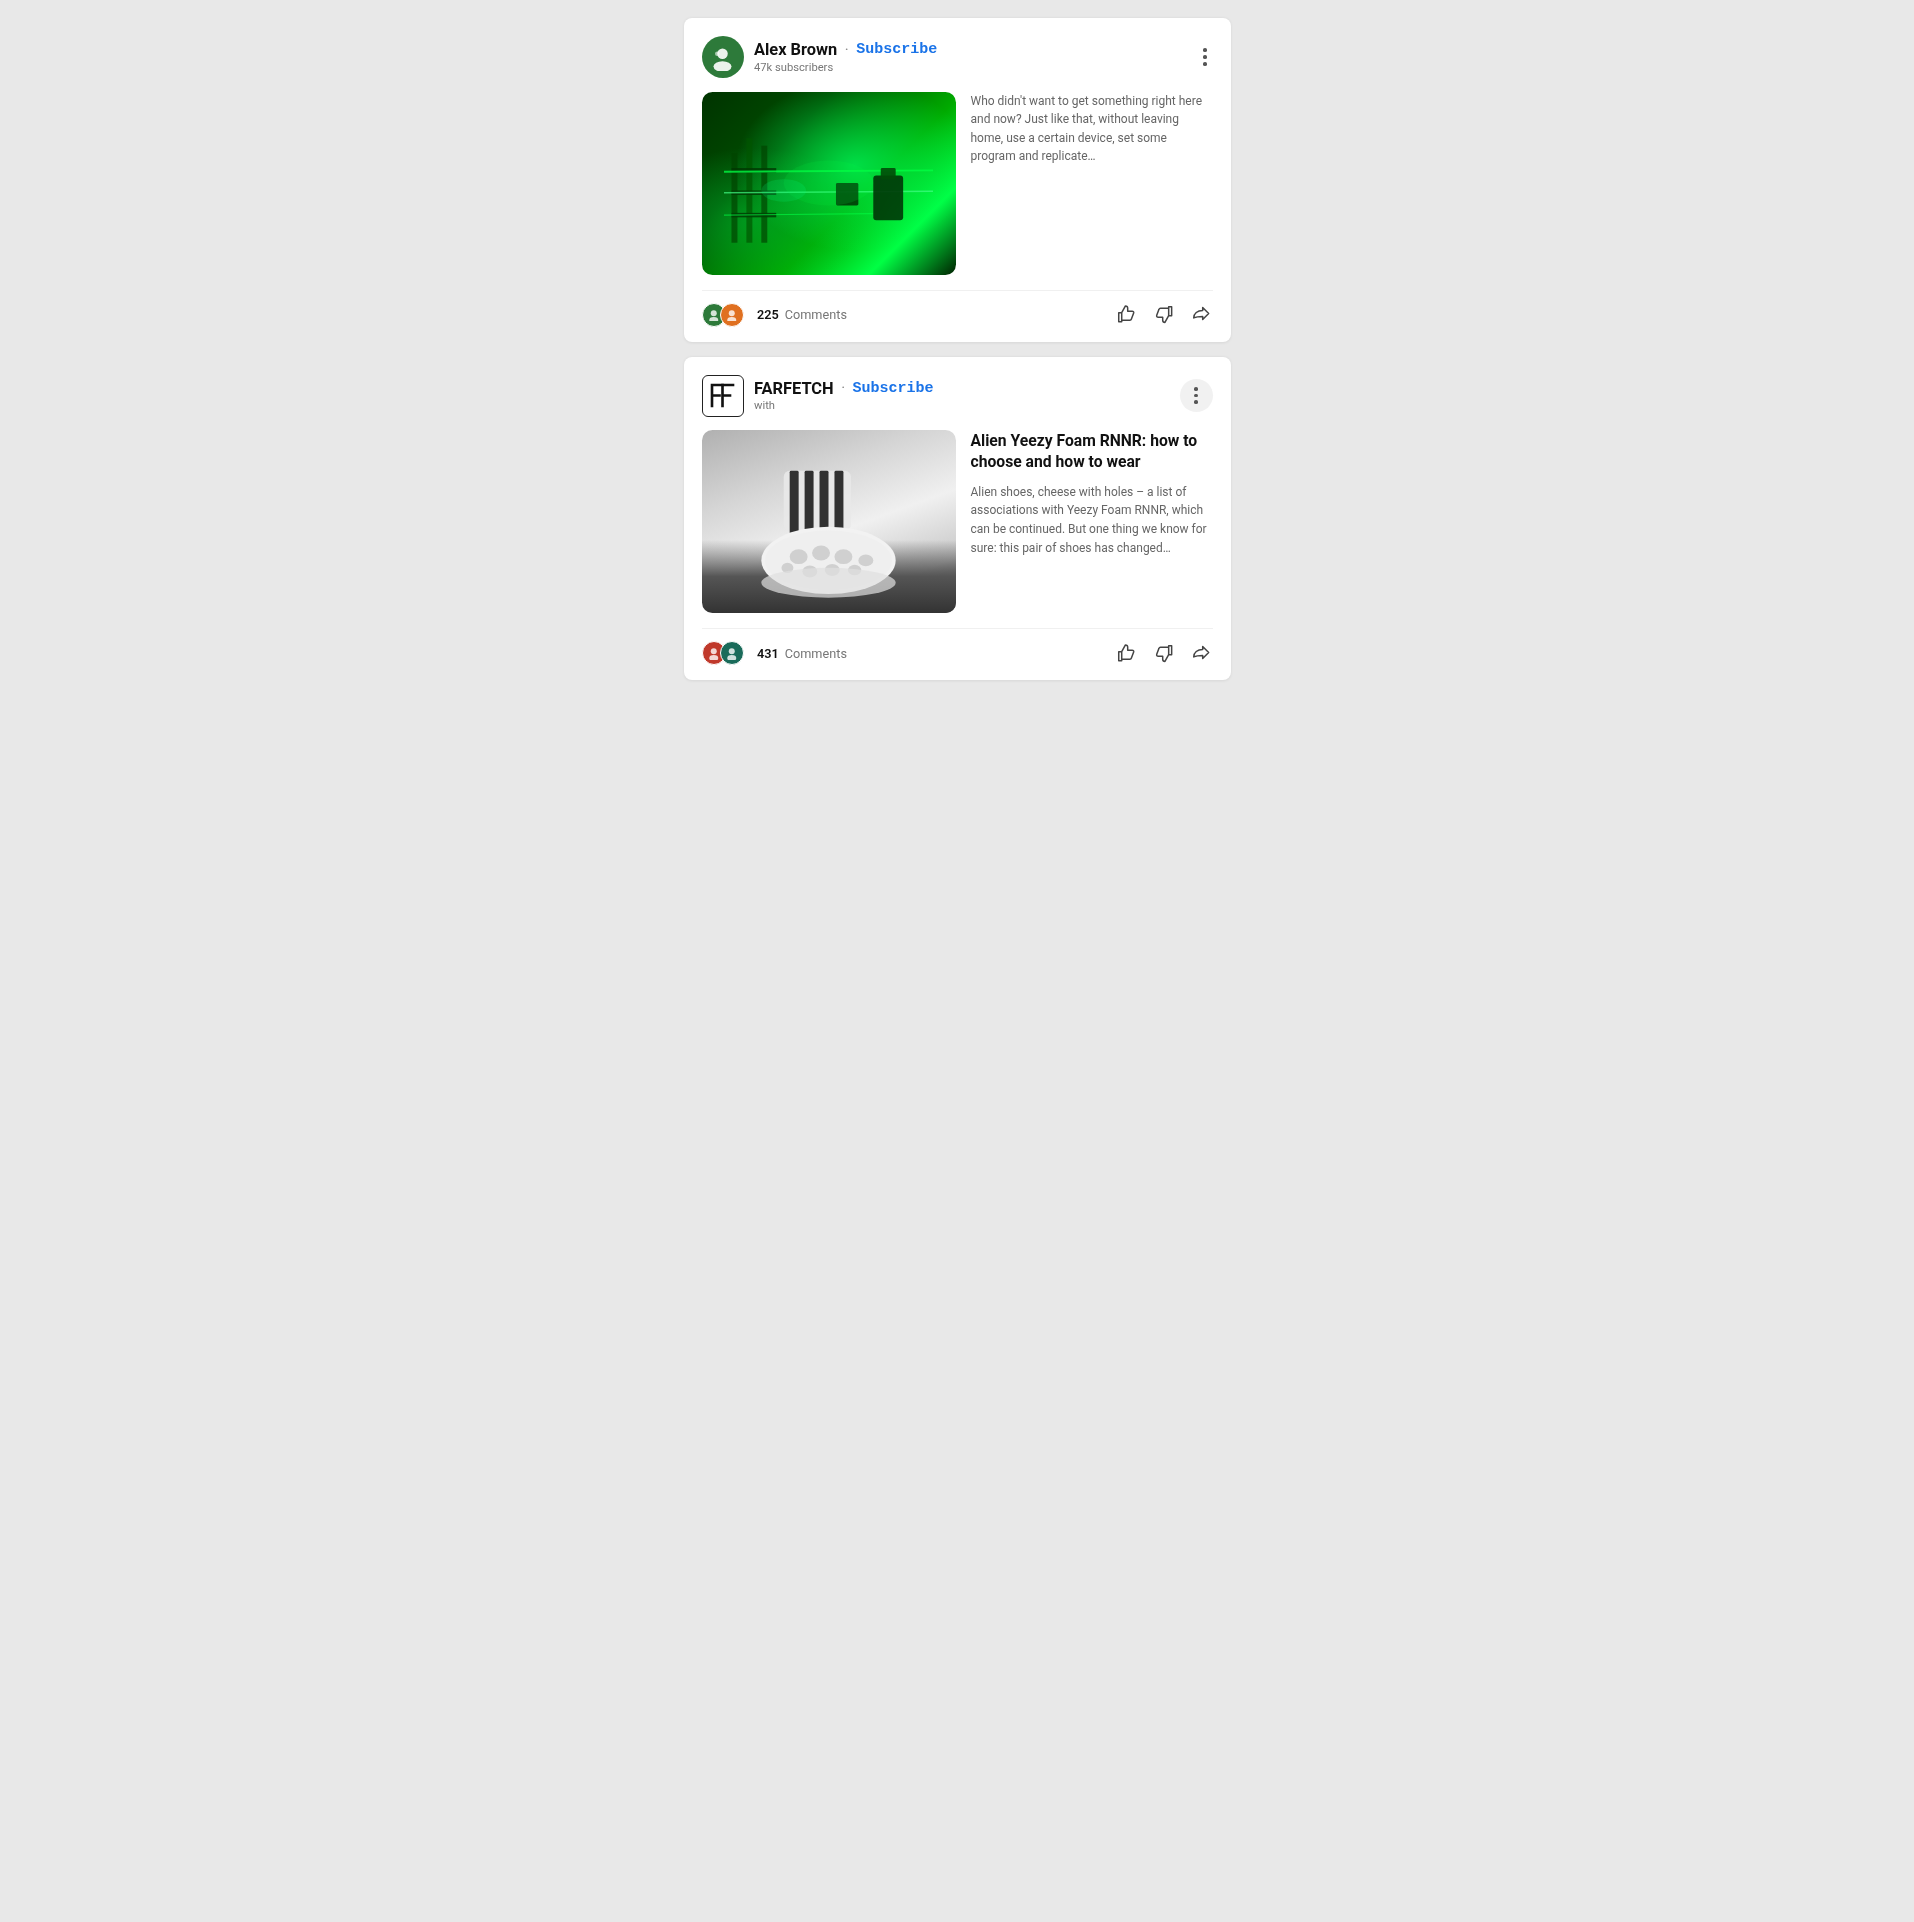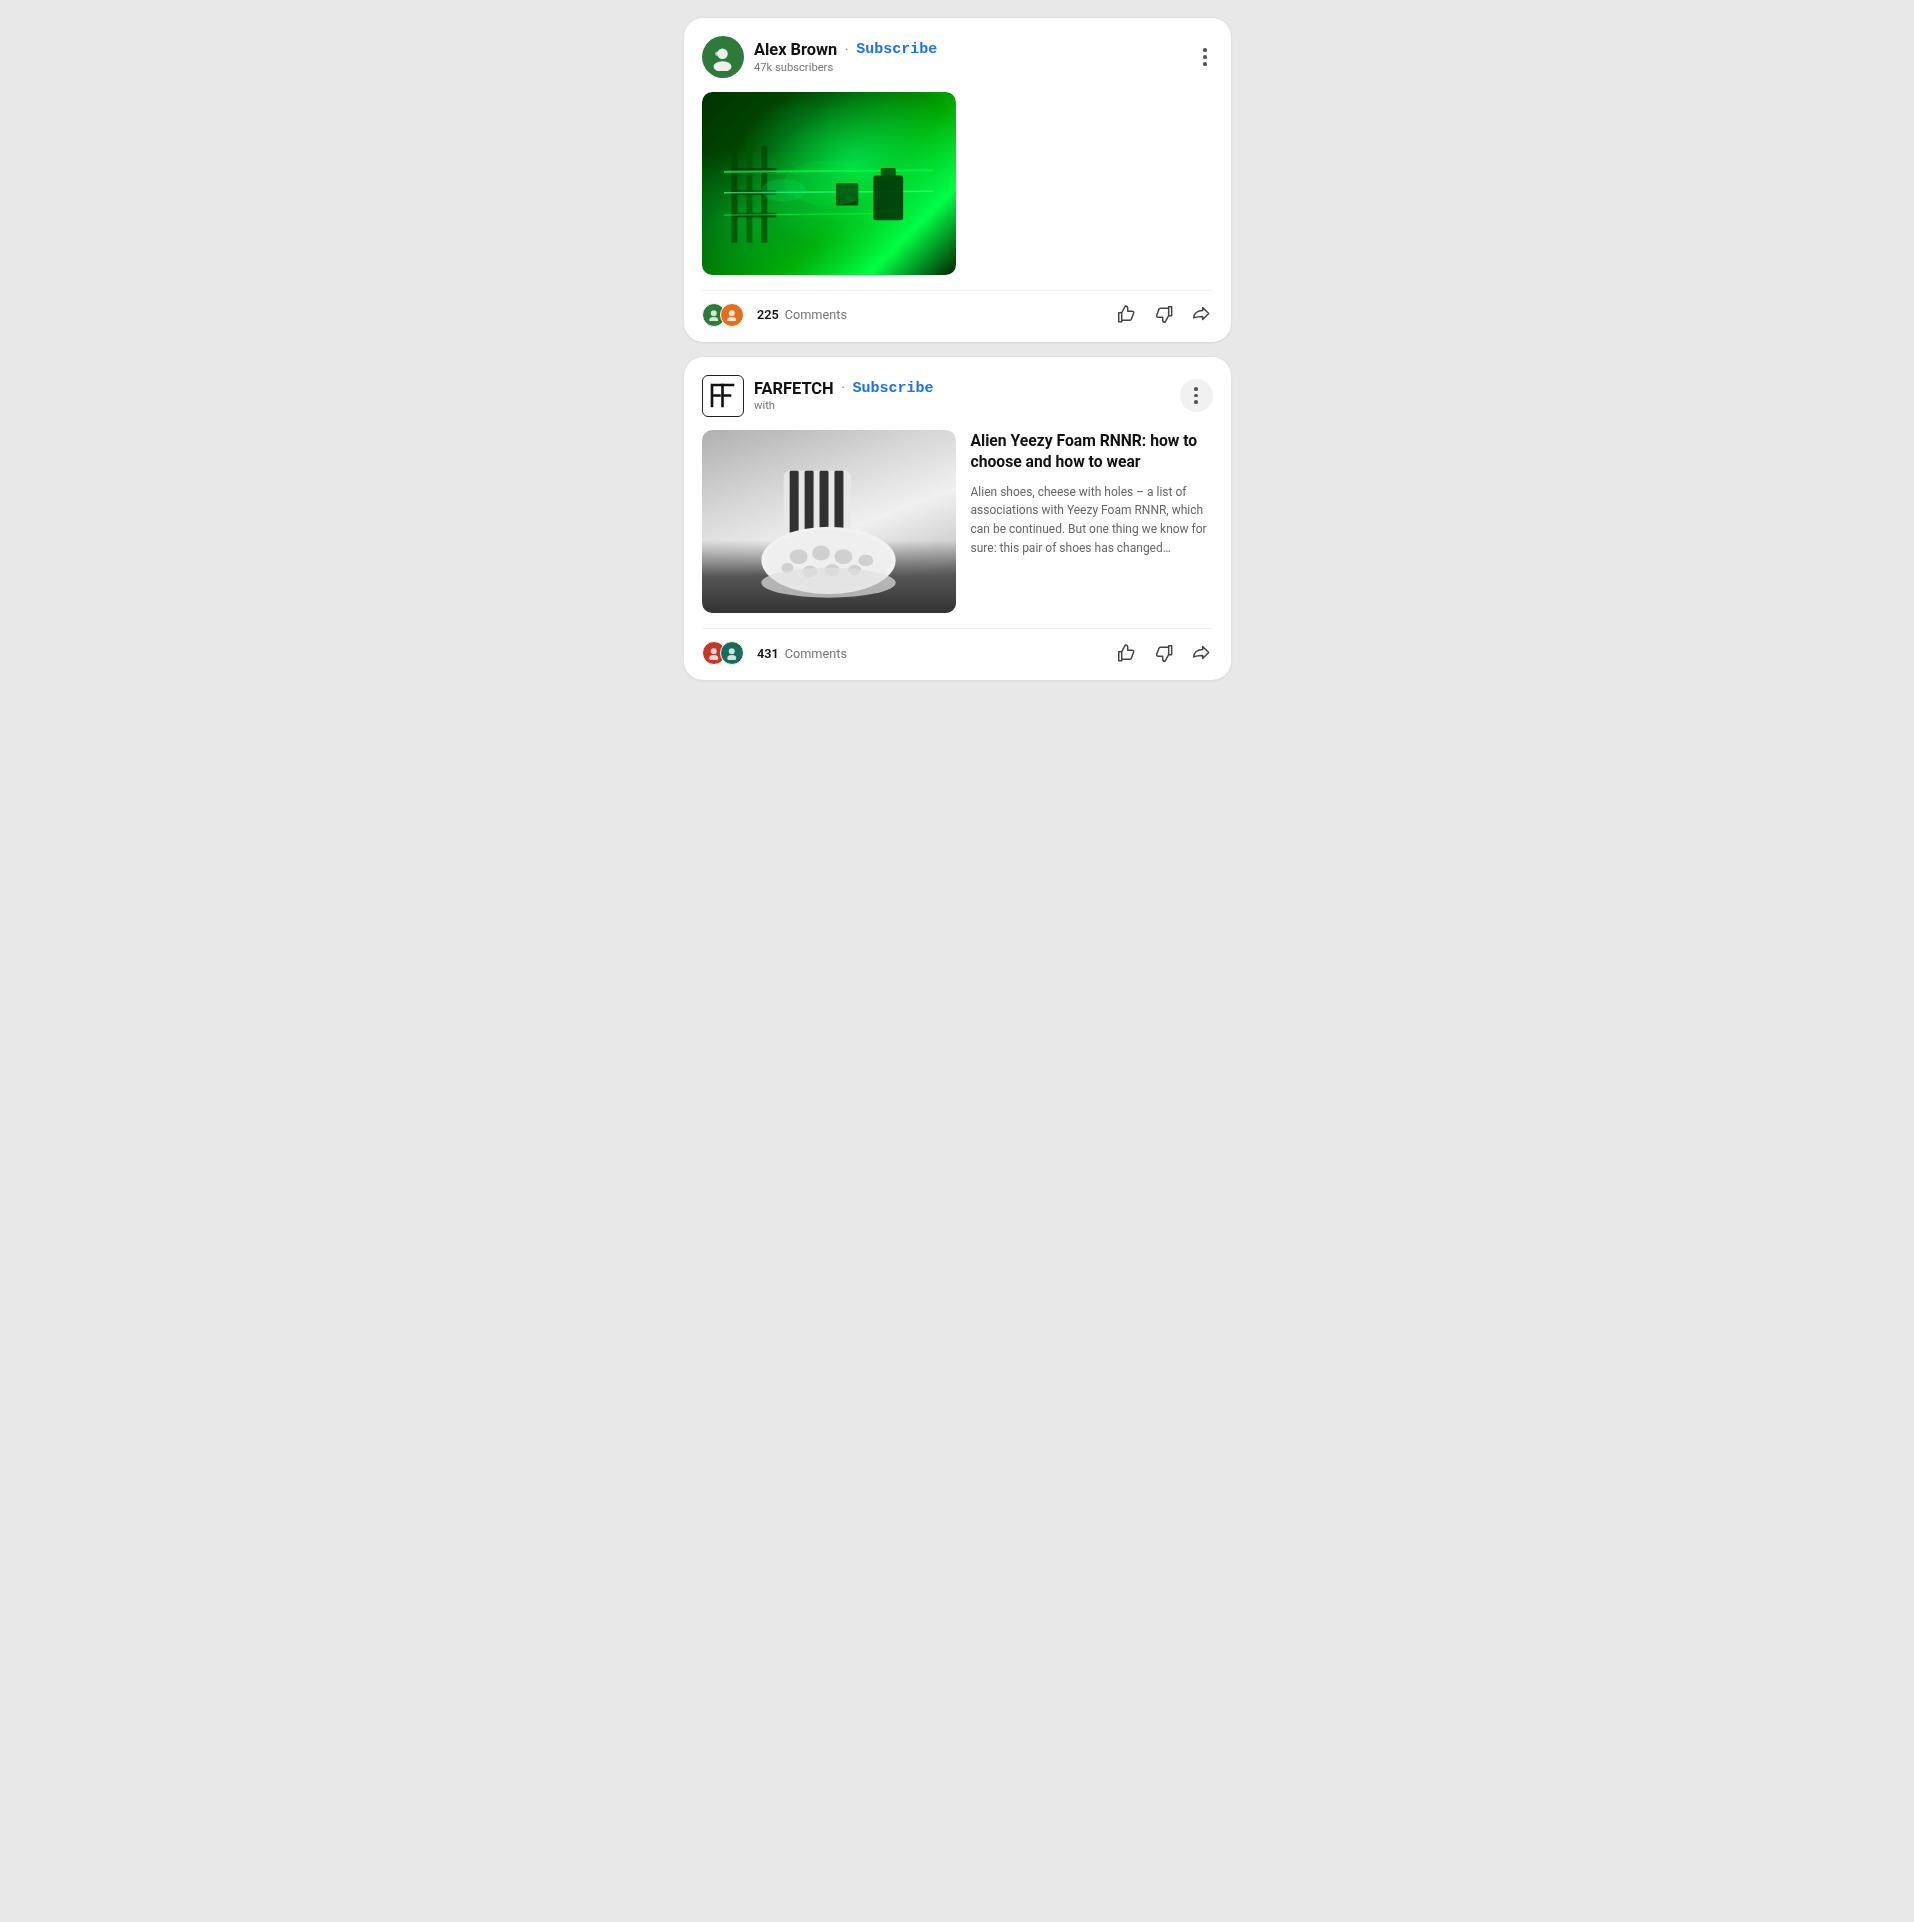--- a/index.html
+++ b/index.html
@@ -9,21 +9,21 @@
       padding: 18px;
       display: flex;
       flex-direction: column;
       gap: 15px;
       max-width: 583px;
       margin: 0 auto;
     }
 
     .card {
       background: #fff;
-      border-radius: 19px;
+      border-radius: 8px;
       padding: 18px 18px 15px 18px;
       box-shadow: 0 0.7px 3px rgba(0,0,0,0.08);
     }
 
     
     .card-header {
       display: flex;
       align-items: center;
       justify-content: space-between;
       margin-bottom: 13.5px;
@@ -299,20 +299,21 @@
 
         <rect x="200" y="90" width="40" height="60" rx="4" fill="#001a00" opacity="0.9"></rect>
         <rect x="210" y="80" width="20" height="15" rx="2" fill="#003300" opacity="0.9"></rect>
         <rect x="150" y="100" width="30" height="30" rx="2" fill="#002200" opacity="0.9"></rect>
 
         <ellipse cx="140" cy="100" rx="60" ry="30" fill="#00ff44" opacity="0.15"></ellipse>
         <ellipse cx="80" cy="110" rx="30" ry="15" fill="#00ff88" opacity="0.2"></ellipse>
       </svg>
     </div>
     <div class="article-text">
+      <div class="article-desc">Who didn't want to get something right here and now? Just like that, without leaving home, use a certain device, set some program and replicate…</div>
     </div>
   </div>
 
   <div class="card-footer">
     <div class="comments-area">
       <div class="comment-avatars">
         <div class="comment-avatar ca-green">
           <svg width="13.5" height="13.5" viewBox="0 0 18 18">
               <circle cx="9" cy="7" r="4" fill="#fff" opacity="0.8"></circle>
               <ellipse cx="9" cy="16" rx="6" ry="4" fill="#fff" opacity="0.8"></ellipse>

